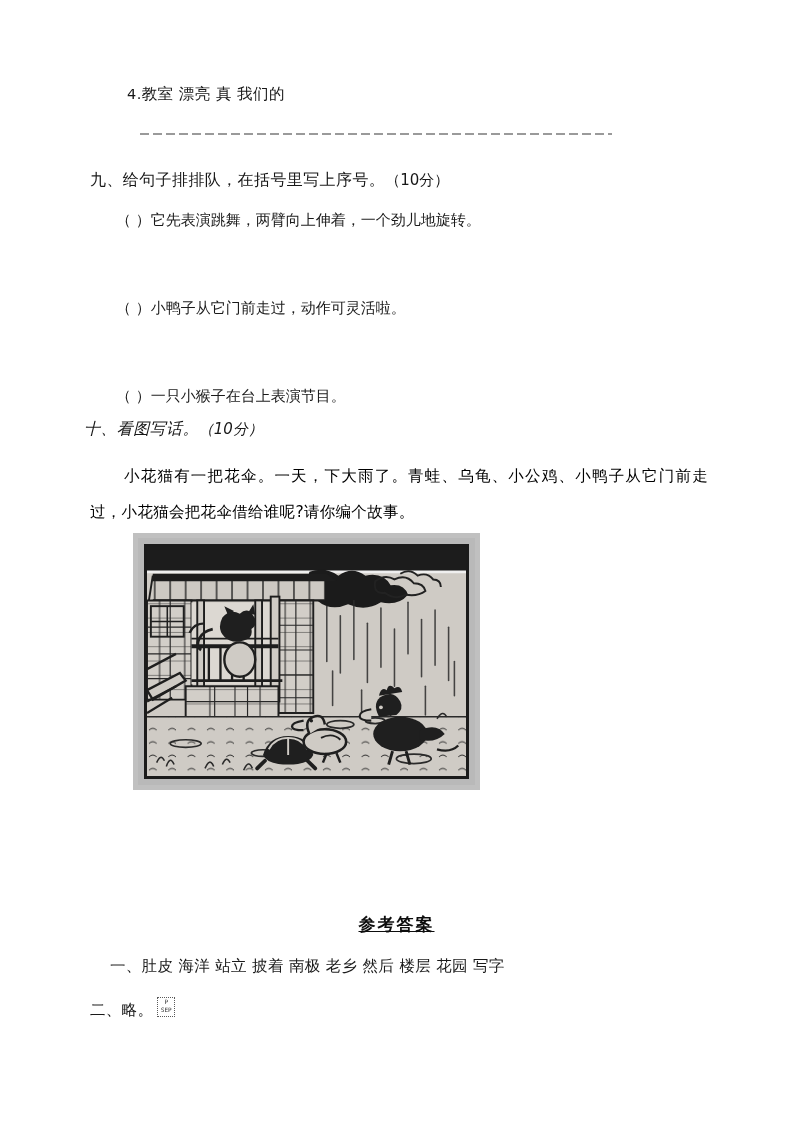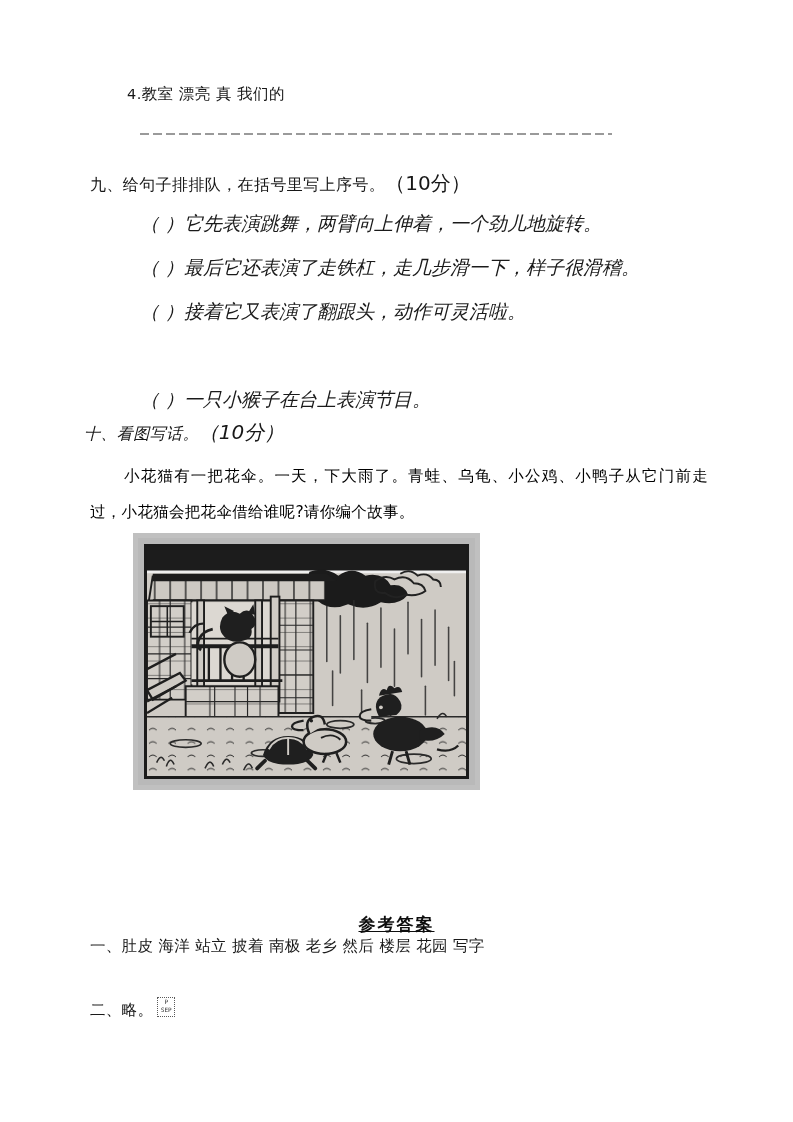--- a/index.html
+++ b/index.html
@@ -58,31 +58,30 @@
         rgba(255,255,255,0) 9px, rgba(255,255,255,0) 13px);
   }
 
   
   .sec9 {
     left: 90px;
     top: 170px;
     font-size: 16px;
   }
   .sec9 .pts, .sec10 .pts {
-    font-size: 20px;
+    font-size: 15px;
     letter-spacing: 0;
   }
 
   
   .order-item {
     position: absolute;
-    left: 140px;
-    font-size: 19px;
+    left: 116px;
+    font-size: 15px;
     white-space: nowrap;
-    font-style: italic;
   }
   .order-item .paren {
     display: inline-block;
     min-width: 30px;
     letter-spacing: 0;
   }
   .oi0 { top: 211px; }
   .oi1 { top: 255px; }
   .oi2 { top: 299px; }
   .oi3 { top: 343px; }
@@ -147,21 +146,21 @@
     color: #0d0d0d;
     text-decoration: underline;
   }
   .ans-line {
     position: absolute;
     left: 90px;
     font-size: 15.5px;
     white-space: nowrap;
     letter-spacing: 0.3px;
   }
-  .al0 { top: 936px; }
+  .al0 { top: 956px; margin-left: 20px; }
   .al1 { top: 997px; }
 
   .ctrl-pic {
     display: inline-block;
     vertical-align: -2px;
     margin-left: 4px;
     width: 16px;
     height: 18px;
     border: 1px dotted #5a5a5a;
     font-size: 6px;
@@ -185,25 +184,22 @@
 
   <div class="answer-rule"></div>
 
   <div class="line sec9 cjk">
     <span>九、给句子排排队，在括号里写上序号。</span><span class="pts">（10分）</span>
   </div>
 
   <div class="order-item cjk oi0">
     <span class="paren">（    ）</span><span>它先表演跳舞，两臂向上伸着，一个劲儿地旋转。</span>
   </div>
-  <div class="order-item cjk oi1">
-    <span class="paren">（    ）</span><span>最后它还表演了走铁杠，走几步滑一下，样子很滑稽。</span>
-  </div>
   <div class="order-item cjk oi2">
-    <span class="paren">（    ）</span><span>接着它又表演了翻跟头，动作可灵活啦。</span>
+    <span class="paren">（    ）</span><span>小鸭子从它门前走过，动作可灵活啦。</span>
   </div>
   <div class="order-item cjk oi4">
     <span class="paren">（    ）</span><span>一只小猴子在台上表演节目。</span>
   </div>
 
   <div class="line sec10 cjk">
     <span>十、看图写话。</span><span class="pts">（10分）</span>
   </div>
 
   <div class="prompt cjk">小花猫有一把花伞。一天，下大雨了。青蛙、乌龟、小公鸡、小鸭子从它门前走过，小花猫会把花伞借给谁呢?请你编个故事。</div>

